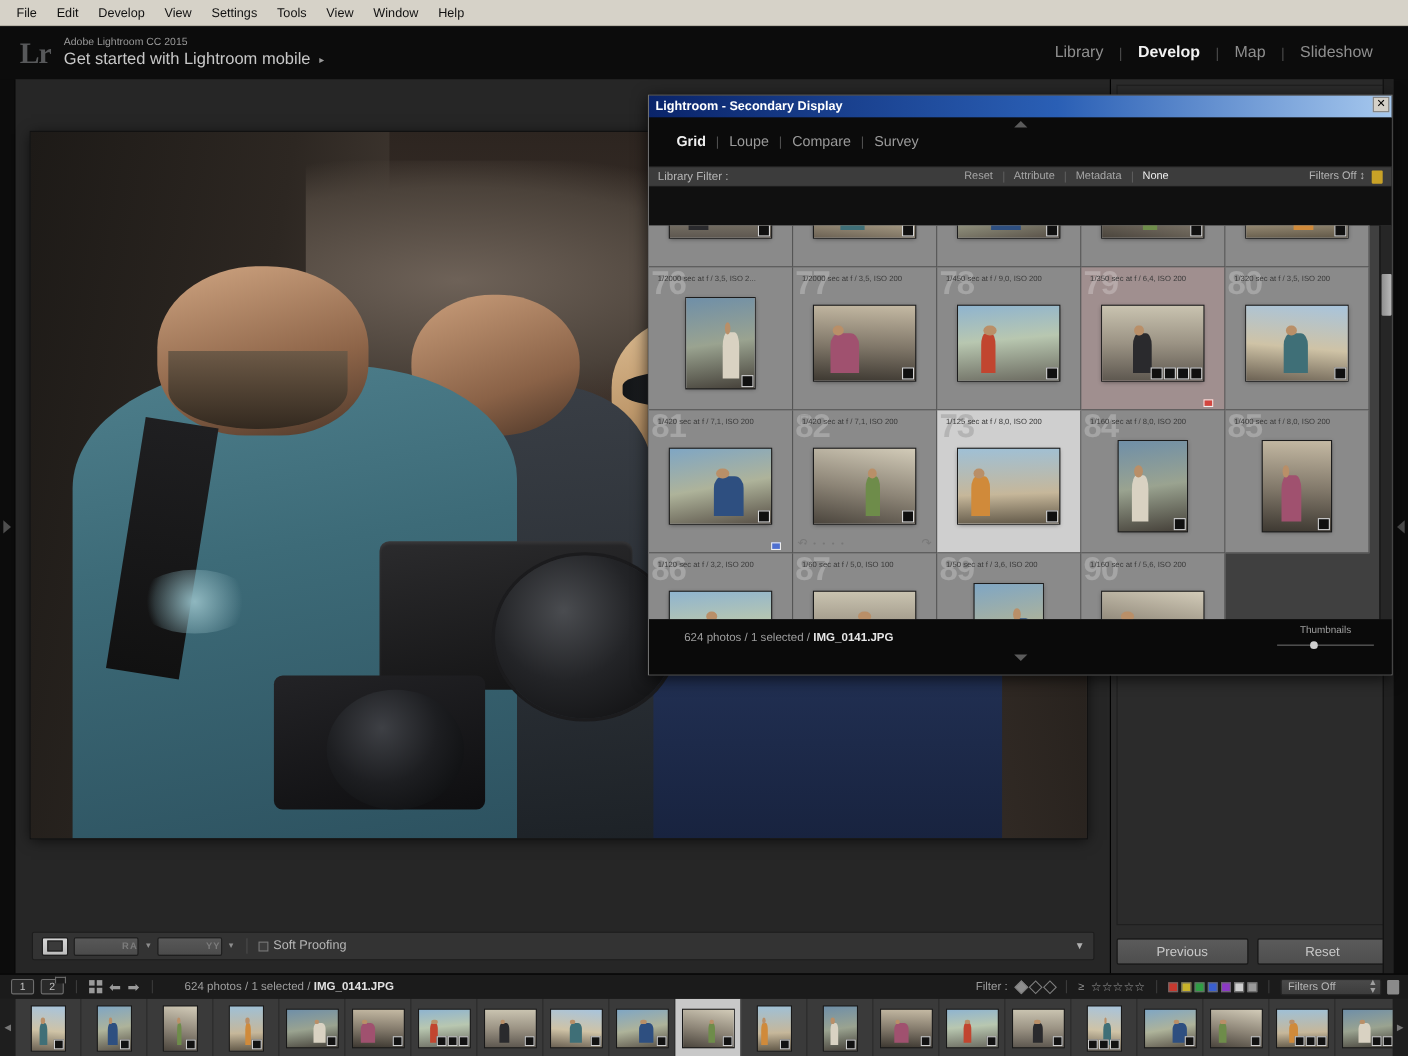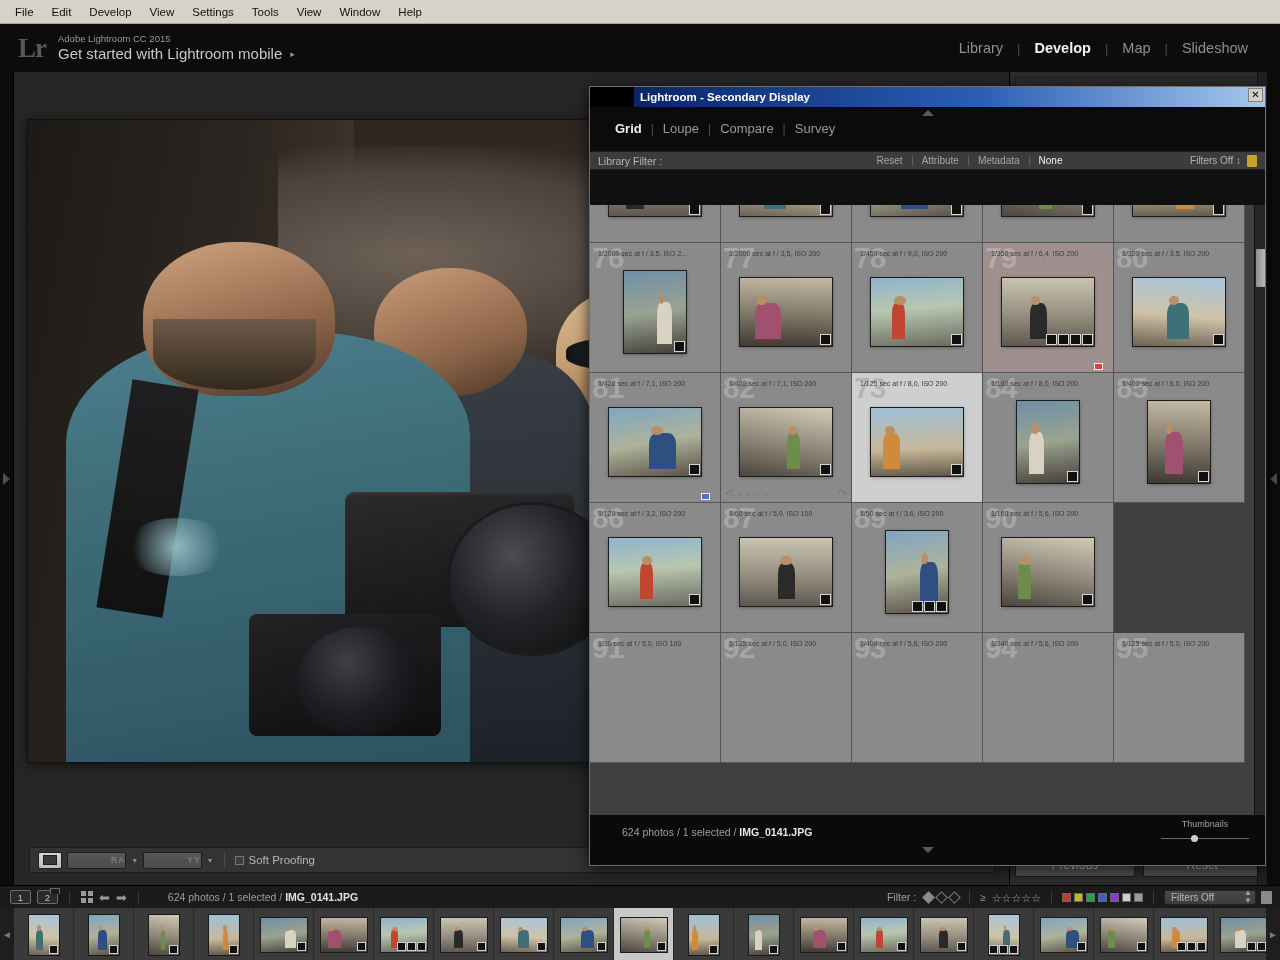--- a/index.html
+++ b/index.html
@@ -161,22 +161,22 @@
     box-shadow:0 0 0 1px #191919; }
   .fsimg.port { width:30px; height:40px; }
   .fsbadge { position:absolute; right:1px; bottom:1px; width:9px; height:9px; background:#121212;
     border:1px solid #cfcfcf; }
   .fsbadge2 { position:absolute; right:11px; bottom:1px; width:9px; height:9px; background:#121212;
     border:1px solid #cfcfcf; }
   .fsbadge3 { position:absolute; right:21px; bottom:1px; width:9px; height:9px; background:#121212;
     border:1px solid #cfcfcf; }
 
   
-  #sec { position:absolute; left:589px; top:86px; width:677px; height:780px;
-    border:1px solid #6f6f6f; background:#000; box-shadow:0 3px 14px rgba(0,0,0,.75);padding-left:44px; }
+  #sec { position:absolute; left:589px; top:86px; width:677px; height:528px;
+    border:1px solid #6f6f6f; background:#000; box-shadow:0 3px 14px rgba(0,0,0,.75); }
   #sectitle { height:20px; background:linear-gradient(90deg,#0a246a 0%,#2a5fb5 55%,#a6c8ee 100%);
     display:flex; align-items:center; padding-left:6px; position:relative; }
   #sectitle span.t { color:#fff; font-size:11.5px; font-weight:bold; }
   #secclose { position:absolute; right:2px; top:1px; width:15px; height:14px; background:#d4d0c8;
     border:1px solid #808080; color:#000; font-size:10px; display:flex; align-items:center;
     justify-content:center; line-height:1; }
   #secbody { position:absolute; top:20px; left:0; right:0; bottom:0; background:#101010; }
 
   #sec-top { height:44px; background:#0b0b0b; position:relative; }
   #sec-tri { position:absolute; left:50%; top:3px; transform:translateX(-50%); width:0; height:0;

